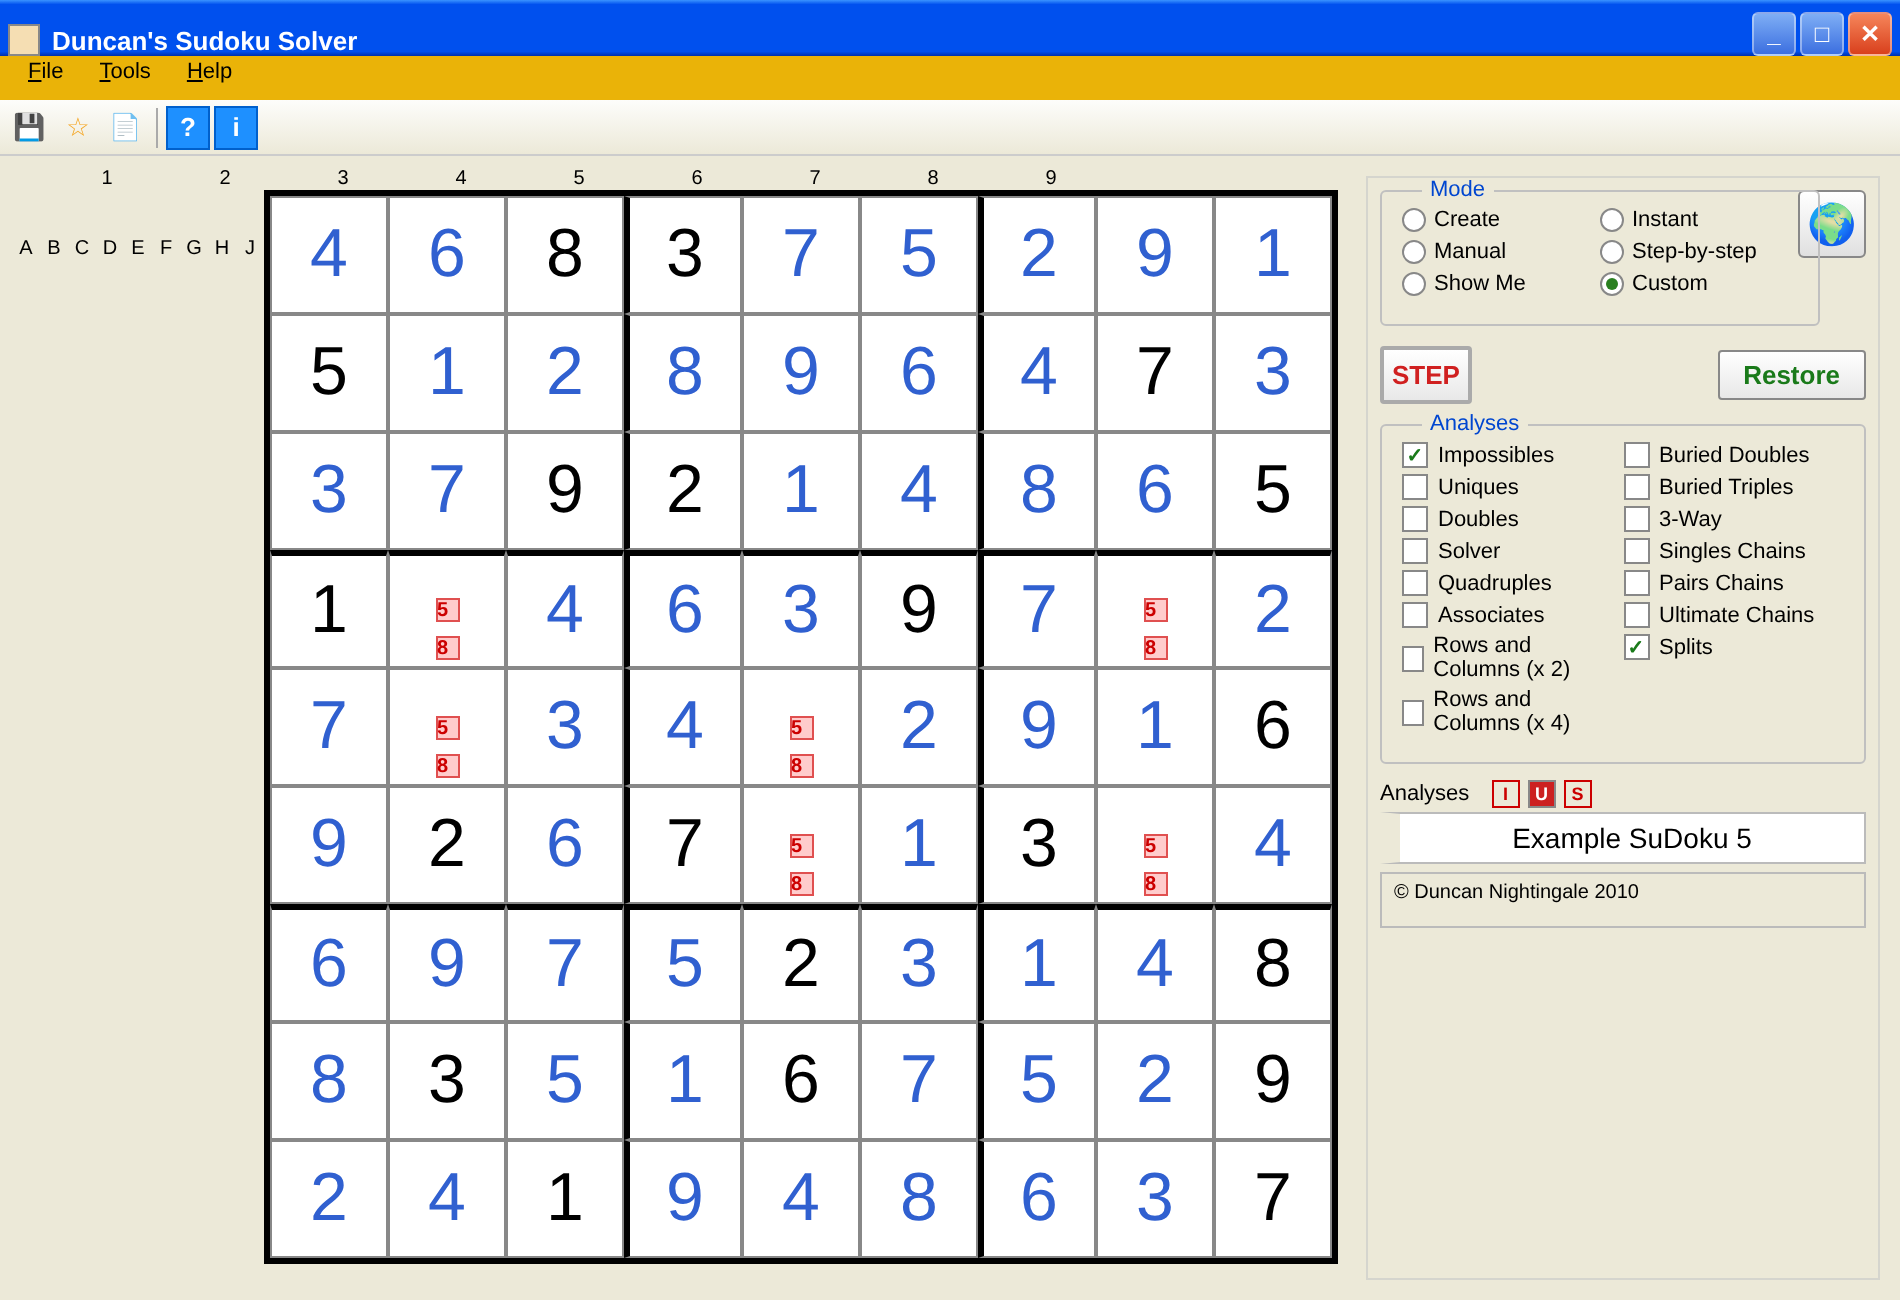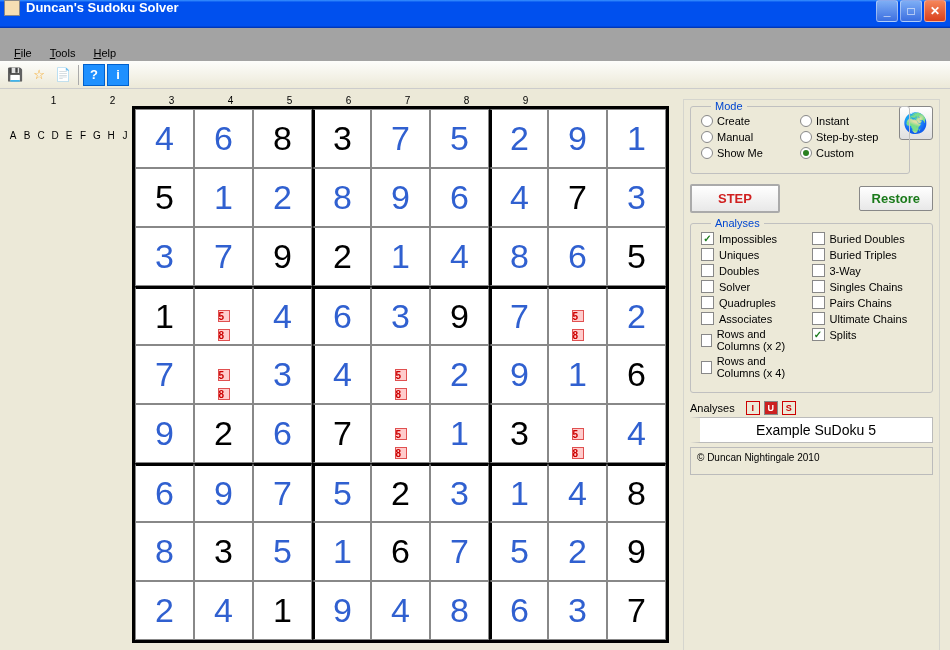--- a/index.html
+++ b/index.html
@@ -1,24 +1,24 @@
 <!DOCTYPE html>
 <html><head>
 <meta charset="utf-8">
 <style>
 * { box-sizing: border-box; margin: 0; padding: 0; }
 body { font-family: Tahoma, sans-serif; font-size: 11px; background: #ece9d8; width: 950px; height: 650px; overflow: hidden; }
-.titlebar { background: linear-gradient(to bottom, #3a93ff 0%, #0050ee 8%, #0050ee 92%, #0030aa 100%); height: 28px; display: flex; align-items: flex-start; padding: 0 4px; color: white; }
+.titlebar { background: linear-gradient(to bottom, #3a93ff 0%, #0050ee 8%, #0050ee 92%, #0030aa 100%); height: 28px; display: flex; align-items: flex-end; padding: 0 4px; color: white; }
 .titlebar-icon { width: 16px; height: 16px; background: #f5deb3; border: 1px solid #888; margin-right: 6px; }
 .titlebar-title { flex: 1; font-weight: bold; font-size: 13px; }
 .titlebar-btns { display: flex; gap: 2px; }
 .tb-btn { width: 22px; height: 22px; border-radius: 3px; display: flex; align-items: center; justify-content: center; font-weight: bold; font-size: 12px; border: 1px solid rgba(255,255,255,0.4); }
 .tb-min, .tb-max { background: linear-gradient(to bottom, #7eaef5, #3c6fe0); color: white; }
 .tb-close { background: linear-gradient(to bottom, #f5855a, #d9401d); color: white; }
-.menubar { background: #a3a3a3; height: 33px; display: flex; align-items: flex-end; padding: 0 6px; gap: 2px; }
+.menubar { background: #eab308; height: 22px; display: flex; align-items: flex-start; padding: 0 6px; gap: 2px; }
 .menu-item { padding: 2px 8px; cursor: pointer; }
 .menu-u { text-decoration: underline; }
 .toolbar { background: linear-gradient(to bottom, #fdfdfb, #ece9d8); height: 28px; display: flex; align-items: center; padding: 0 4px; gap: 2px; border-bottom: 1px solid #ccc; }
 .tool-btn { width: 22px; height: 22px; display: flex; align-items: center; justify-content: center; border: 1px solid transparent; cursor: pointer; font-size: 13px; }
 .tool-sep { width: 1px; height: 20px; background: #aaa; margin: 0 2px; }
 .tool-blue { background: #1e90ff; color: white; font-weight: bold; border: 1px solid #0060cc; }
 .main { display: flex; padding: 6px; gap: 10px; height: calc(100% - 78px); }
 .grid-area { flex: 0 0 auto; position: relative; }
 .col-labels { display: flex; margin-left: 18px; }
 .col-label { width: 59px; text-align: center; font-size: 10px; }
@@ -34,21 +34,21 @@
 .cand-red { background: #ffcccc; border: 1px solid #e05050; color: #c00; font-weight: bold; width: 12px; height: 12px; margin: auto; }
 .panel { flex: 1; padding: 4px; }
 .fieldset { border: 1px solid #c0c0c0; border-radius: 3px; padding: 8px 10px 10px; margin-bottom: 8px; position: relative; }
 .fieldset-title { position: absolute; top: -7px; left: 20px; background: #ece9d8; padding: 0 4px; color: #0046d0; font-size: 11px; }
 .mode-row { display: flex; margin-bottom: 4px; }
 .mode-col { flex: 1; display: flex; align-items: center; gap: 4px; cursor: pointer; }
 .radio { width: 12px; height: 12px; border-radius: 50%; border: 1px solid #888; background: white; display: inline-flex; align-items: center; justify-content: center; }
 .radio.checked::after { content: ''; width: 6px; height: 6px; border-radius: 50%; background: #2a8020; }
 .btn-row { display: flex; gap: 10px; margin: 10px 0; align-items: center; }
 .btn { padding: 4px 12px; border: 1px solid #888; border-radius: 2px; background: linear-gradient(to bottom, #fff, #e8e8e8); cursor: pointer; font-size: 13px; font-weight: bold; }
-.btn-step { color: #d02020; border: 2px solid #aaa; padding: 5px 26px; }
+.btn-step { color: #d02020; border: 2px solid #aaa; padding: 5px 4px; }
 .btn-restore { color: #1a7a1a; margin-left: auto; }
 .analyses-grid { display: flex; }
 .analyses-col { flex: 1; }
 .check-row { display: flex; align-items: center; gap: 5px; margin-bottom: 3px; cursor: pointer; }
 .checkbox { width: 13px; height: 13px; border: 1px solid #888; background: white; display: inline-flex; align-items: center; justify-content: center; font-size: 10px; color: #1a7a1a; font-weight: bold; }
 .globe-btn { position: absolute; top: 6px; right: 6px; width: 34px; height: 34px; border: 1px solid #888; border-radius: 3px; background: linear-gradient(to bottom,#fff,#e0e0e0); display: flex; align-items: center; justify-content: center; font-size: 20px; cursor: pointer; }
 .status-line { display: flex; align-items: center; gap: 4px; margin: 6px 0 2px; }
 .status-badge { width: 14px; height: 14px; border: 1px solid #888; display: inline-flex; align-items: center; justify-content: center; font-size: 9px; font-weight: bold; }
 .b-i { color: #c00; border-color: #c00;}
 .b-u { background: #cc2020; color: white; }

